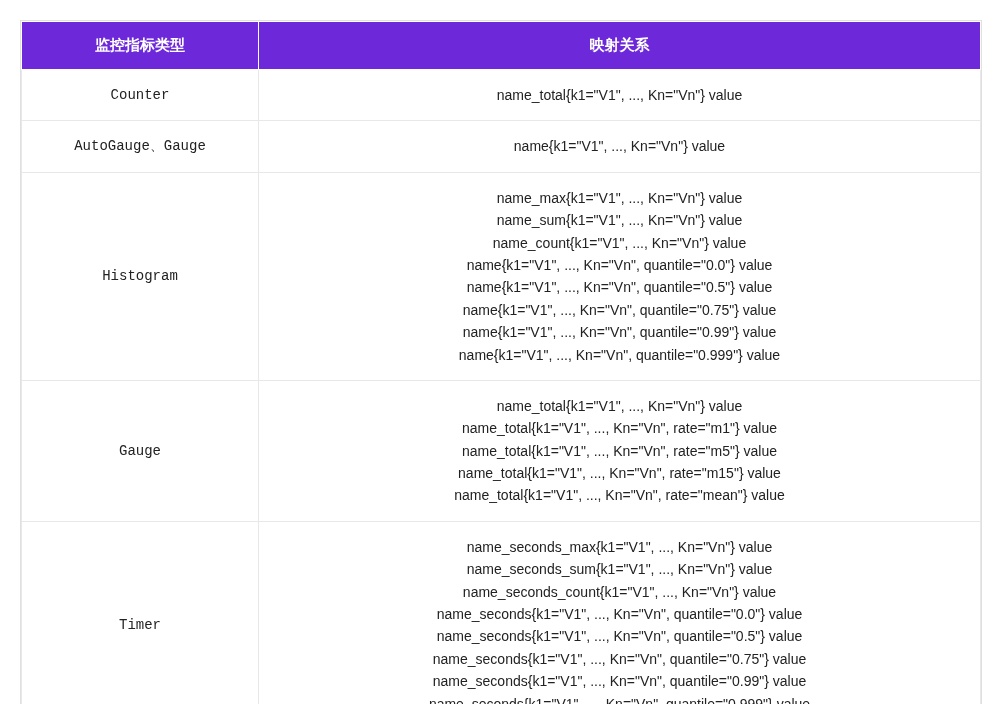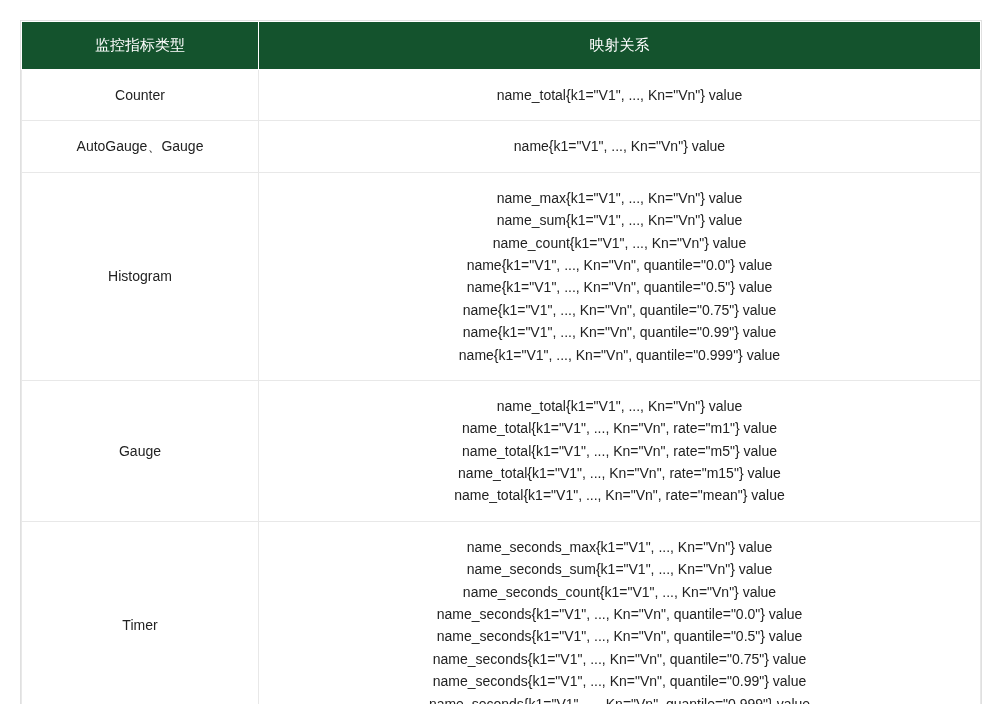--- a/index.html
+++ b/index.html
@@ -13,42 +13,43 @@
   .table-wrapper {
     width: 960px;
     border: 1px solid #e0e0e0;
   }
   table {
     width: 100%;
     border-collapse: collapse;
     table-layout: fixed;
   }
   th {
-    background: #14532d;
+    background: #6d28d9;
     color: #ffffff;
-    font-weight: normal;
+    font-weight: bold;
     text-align: center;
     padding: 14px 8px;
     border: 1px solid #ffffff;
     font-size: 15px;
   }
   th.col-type {
     width: 220px;
   }
   td {
     padding: 14px 8px;
     text-align: center;
     border: 1px solid #e8e8e8;
     vertical-align: middle;
     line-height: 1.6;
     font-size: 14px;
     color: #222;
   }
   td.type-cell {
     font-size: 14px;
+    font-family: Liberation Mono, monospace;
   }
   .mapping-line {
     display: block;
   }
 </style>
 </head>
 <body>
 
 <div class="table-wrapper">
   <table>

